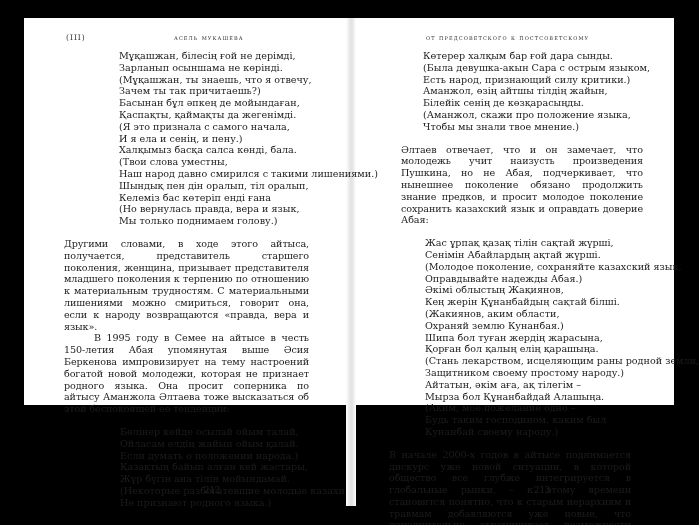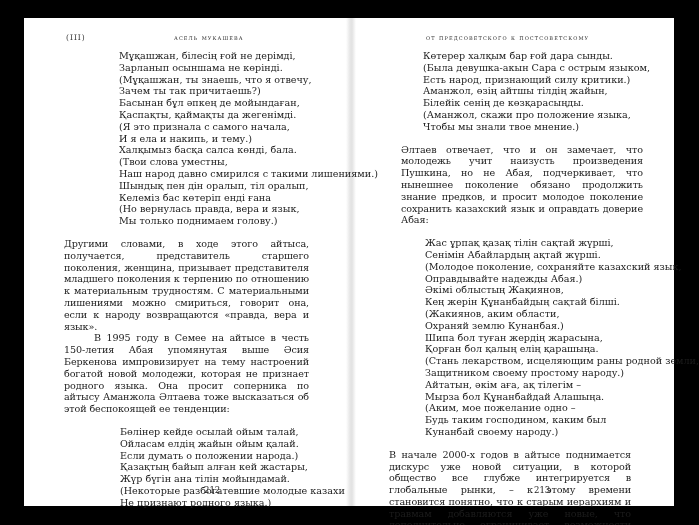--- a/index.html
+++ b/index.html
@@ -2,21 +2,21 @@
 <html><head>
 <meta charset="utf-8">
 <style>
   html, body { margin: 0; padding: 0; }
   body {
     width: 699px; height: 525px; background: #000; position: relative; overflow: hidden;
     font-family: "DejaVu Serif", "Liberation Serif", serif;
     color: #1c1c1c;
   }
   .spread {
-    position: absolute; left: 24px; top: 18px; width: 650px; height: 488px;
+    position: absolute; left: 24px; top: 18px; width: 650px; height: 387px;
     background: #fff;
   }
   .gutter {
     position: absolute; left: 322px; top: 0; width: 10px; height: 488px;
     background: linear-gradient(to right, #fff 0%, #e6e6e6 40%, #e2e2e2 60%, #fff 100%);
   }
   .page { position: absolute; top: 0; height: 488px; }
   .page.left { left: 0; width: 326px; }
   .page.right { left: 328px; width: 322px; }
   .runhead {
@@ -50,21 +50,21 @@
     <span class="runhead">асель мукашева</span>
     <div class="text">
       <div class="verse first" id="lv1">
           <div>Мұқашжан, білесің ғой не дерімді,</div>
           <div>Зарланып осыншама не көрінді.</div>
           <div>(Мұқашжан, ты знаешь, что я отвечу,</div>
           <div>Зачем ты так причитаешь?)</div>
           <div>Басынан бұл әпкең де мойындаған,</div>
           <div>Қаспақты, қаймақты да жегенімді.</div>
           <div>(Я это признала с самого начала,</div>
-          <div>И я ела и накипь, и тему.)</div>
+          <div>И я ела и сенің, и пену.)</div>
           <div>Халқымыз басқа салса көнді, бала.</div>
           <div>(Твои слова уместны,</div>
           <div>Наш народ давно смирился с такими лишениями.)</div>
           <div>Шындық пен дін оралып, тіл оралып,</div>
           <div>Келеміз бас көтеріп енді ғана</div>
           <div>(Но вернулась правда, вера и язык,</div>
           <div>Мы только поднимаем голову.)</div>
         </div>
       <div class="gap"></div>
       <p class="prose" style="margin-left:-16px;width:245px;">Другими словами, в ходе этого айтыса, получается, представитель старшего поколения, женщина, призывает представителя младшего поколения к терпению по отношению к материальным трудностям. С материальными лишениями можно смириться, говорит она, если к народу возвращаются «правда, вера и язык».</p>

